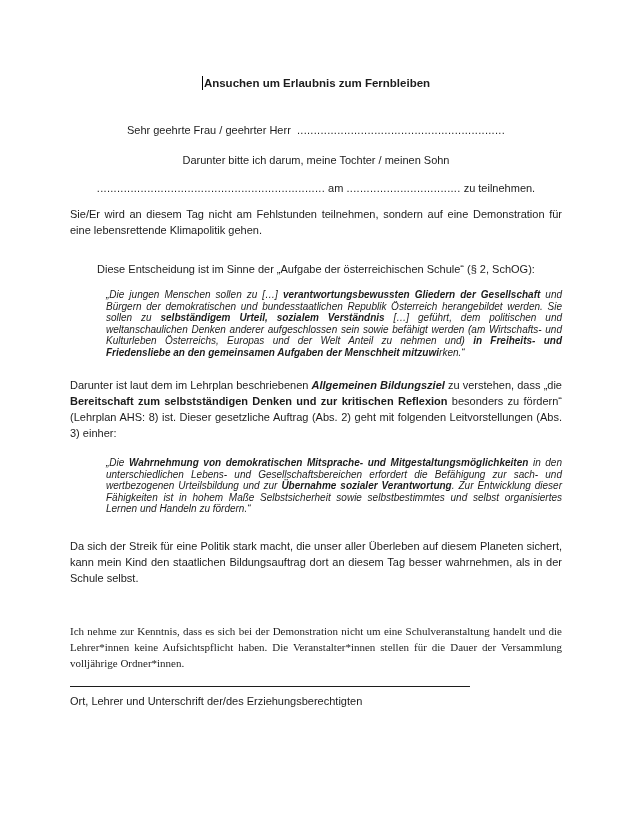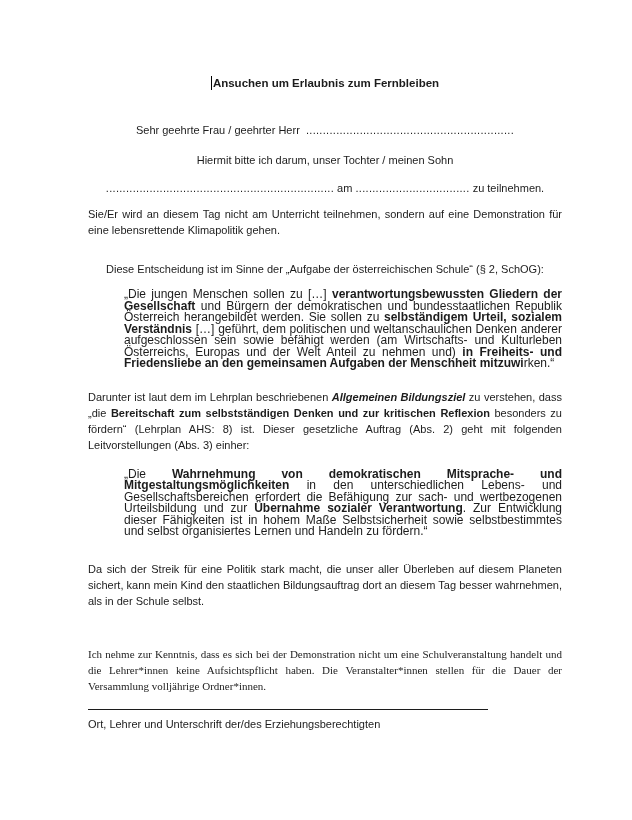--- a/index.html
+++ b/index.html
@@ -6,40 +6,40 @@
   html, body { background: #ffffff; }
   body {
     width: 632px; height: 820px;
     font-family: "Liberation Sans", "DejaVu Sans", sans-serif;
     color: #1c1c1c;
     overflow: hidden;
   }
   .page {
     width: 632px; height: 820px;
     background: #ffffff;
-    padding: 76px 70px 0 88px;
+    padding: 76px 70px 0 70px;
     position: relative;
   }
   .title {
     font-size: 11.5px; font-weight: bold; text-align: center;
     line-height: 14px; margin-bottom: 32px; white-space: nowrap;
   }
   .cursor {
     display: inline-block; width: 1px; height: 14px;
     background: #000; vertical-align: -3px; margin-right: 1px;
   }
   p.body {
     font-size: 11px; line-height: 16px; text-align: center;
   }
   p.justify { text-align: justify; }
   .line { white-space: nowrap; }
   .dots { letter-spacing: 0.3px; }
   .quote {
-    font-size: 12px; line-height: 11.5px;
-    text-align: justify;
+    font-size: 10px; line-height: 11.5px;
+    font-style: italic; text-align: justify;
     margin-left: 36px;
   }
   .b { font-weight: bold; }
   .i { font-style: italic; font-weight: bold; }
   .mb-sal  { margin-bottom: 14px; }
   .mb-intro{ margin-bottom: 12px; }
   .mb-leave{ margin-bottom: 10px; }
   .mb-demo { margin-bottom: 23px; }
   .mb-ents { margin-bottom: 12px; }
   .mb-q1   { margin-bottom: 19px; }
@@ -59,28 +59,28 @@
 </head>
 <body>
 
 <div class="page">
 
   <h1 class="title"><span class="cursor"></span><span>Ansuchen um Erlaubnis zum Fernbleiben</span></h1>
 
   <p class="body line mb-sal"><span>Sehr geehrte Frau / geehrter Herr</span>&nbsp;
     <span class="dots">..............................................................</span></p>
 
-  <p class="body mb-intro">Hiermit bitte ich darum, unser Tochter / meinen Sohn</p>
+  <p class="body mb-intro">Darunter bitte ich darum, meine Tochter / meinen Sohn</p>
 
   <p class="body line mb-leave"><span class="dots">....................................................................</span>
     <span>am</span>
     <span class="dots">..................................</span>
     <span>zu teilnehmen.</span></p>
 
-  <p class="body justify mb-demo"><span>Sie/Er wird an diesem Tag nicht am Unterricht teilnehmen, sondern auf eine Demonstration für eine lebensrettende Klimapolitik gehen.</span></p>
+  <p class="body justify mb-demo"><span>Sie/Er wird an diesem Tag nicht am Fehlstunden teilnehmen, sondern auf eine Demonstration für eine lebensrettende Klimapolitik gehen.</span></p>
 
   <p class="body mb-ents"><span>Diese Entscheidung ist im Sinne der „Aufgabe der österreichischen Schule“ (§ 2, SchOG):</span></p>
 
   <p class="quote mb-q1"><span>„Die jungen Menschen sollen zu […] </span><span class="b">verantwortungsbewussten Gliedern der Gesellschaft</span><span> und Bürgern der demokratischen und bundesstaatlichen Republik Österreich herangebildet werden. Sie sollen zu </span><span class="b">selbständigem Urteil, sozialem Verständnis</span><span> […] geführt, dem politischen und weltanschaulichen Denken anderer aufgeschlossen sein sowie befähigt werden (am Wirtschafts- und Kulturleben Österreichs, Europas und der Welt Anteil zu nehmen und) </span><span class="b">in Freiheits- und Friedensliebe an den gemeinsamen Aufgaben der Menschheit mitzuwi</span><span>rken.“</span></p>
 
   <p class="body justify mb-dar"><span>Darunter ist laut dem im Lehrplan beschriebenen </span><span class="i">Allgemeinen Bildungsziel</span><span> zu verstehen, dass „die </span><span class="b">Bereitschaft zum selbstständigen Denken und zur kritischen Reflexion</span><span> besonders zu fördern“ (Lehrplan AHS: 8) ist. Dieser gesetzliche Auftrag (Abs. 2) geht mit folgenden Leitvorstellungen (Abs. 3) einher:</span></p>
 
   <p class="quote mb-q2"><span>„Die </span><span class="b">Wahrnehmung von demokratischen Mitsprache- und Mitgestaltungsmöglichkeiten</span><span> in den  unterschiedlichen Lebens- und Gesellschaftsbereichen erfordert die Befähigung zur sach- und wertbezogenen Urteilsbildung und zur </span><span class="b">Übernahme sozialer Verantwortung</span><span>. Zur Entwicklung dieser Fähigkeiten ist in hohem Maße Selbstsicherheit sowie selbstbestimmtes und selbst organisiertes Lernen und Handeln zu fördern.“</span></p>
 
   <p class="body justify mb-str"><span>Da sich der Streik für eine Politik stark macht, die unser aller Überleben auf diesem Planeten sichert, kann mein Kind den staatlichen Bildungsauftrag dort an diesem Tag besser wahrnehmen, als in der Schule selbst.</span></p>

